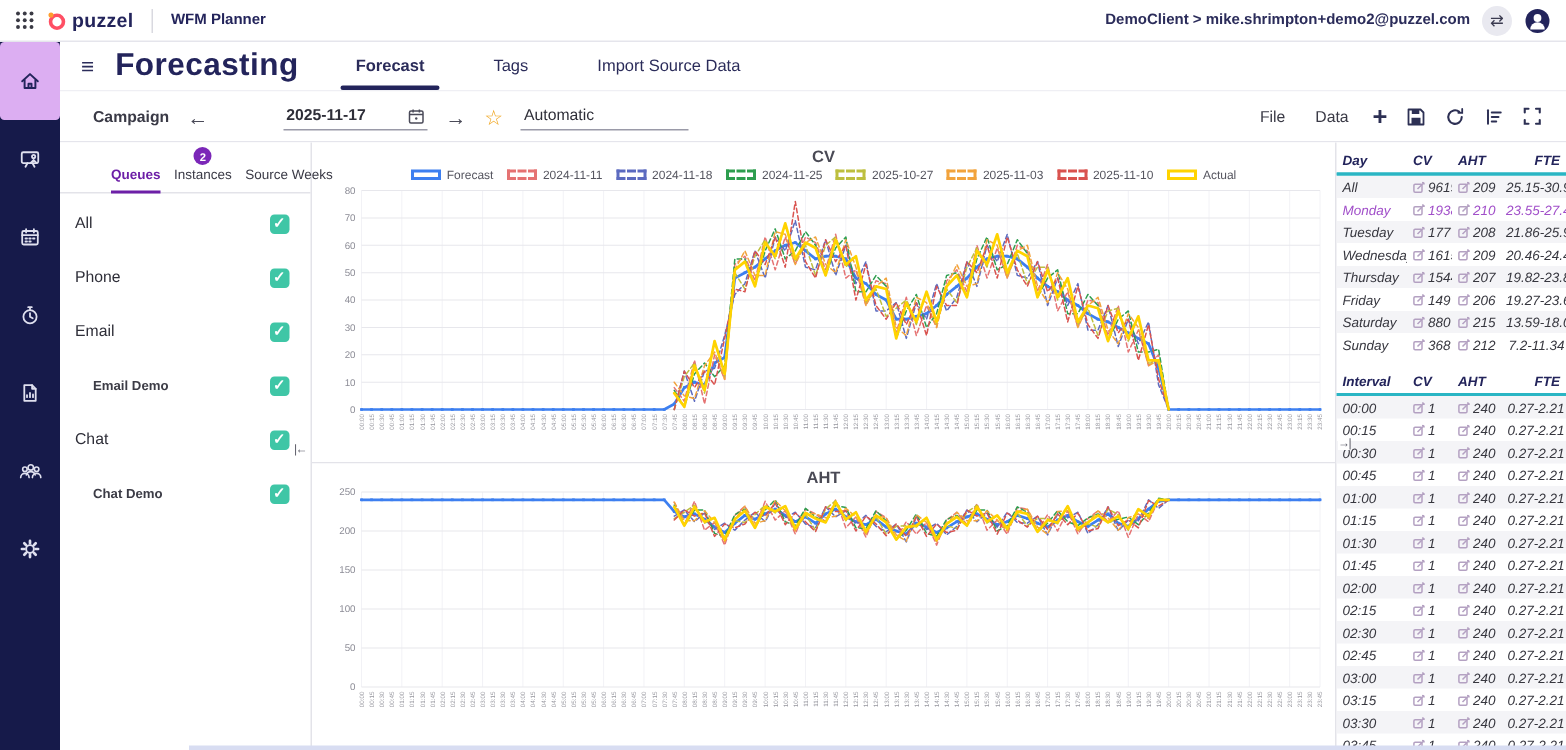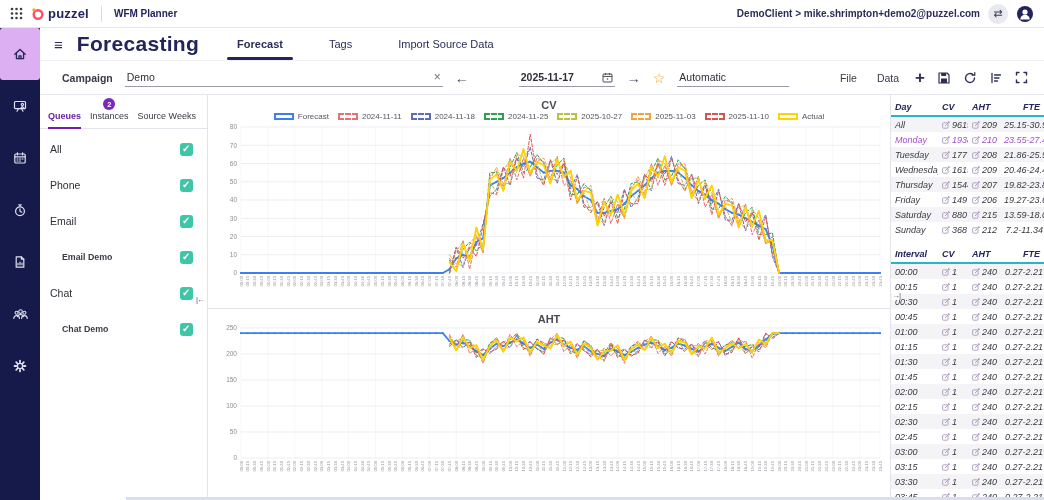--- a/index.html
+++ b/index.html
@@ -43,21 +43,21 @@
   .navarrow { color:#4a4a58; font-size:14px; cursor:pointer; line-height:1; }
   .star { color:#f0a41c; font-size:14px; line-height:1; cursor:pointer; }
   .menu-item { font-size:10.5px; color:#3a3a46; cursor:pointer; padding:0 4px; }
   .tool-ic { display:flex; align-items:center; cursor:pointer; color:#2d3054; }
   .plus { font-size:17px; font-weight:bold; line-height:1; color:#2d3054; }
 
   .main { flex:1; display:flex; min-height:0; background:#fbfbfd; }
   .queues { width:168px; flex:none; background:#fff; border-right:1px solid #e3e3e9; position:relative; }
   .qtabs { display:flex; align-items:flex-end; gap:9px; padding:16px 6px 0 8px; border-bottom:1px solid #e3e3e9; }
   .qtab { position:relative; font-size:9px; color:#3a3a46; padding-bottom:7px; cursor:pointer; white-space:nowrap; }
-  .qtab.active { color:#6d1fa7; font-weight:bold; }
+  .qtab.active { color:#6d1fa7; font-weight:bold;margin-left:26px; }
   .qtab.active::after { content:""; position:absolute; left:0; right:0; bottom:-1px; height:2px; background:#6d1fa7; }
   .qbadge { position:absolute; top:-13px; left:50%; transform:translateX(-50%); width:12px; height:12px; border-radius:50%; background:#7b27b8; color:#fff; font-size:7.5px; font-weight:bold; display:flex; align-items:center; justify-content:center; }
   .queue-list { padding-top:2px; }
   .qrow { height:36px; display:flex; align-items:center; justify-content:space-between; padding:0 14px 0 10px; cursor:pointer; }
   .qrow .qlabel { font-size:10.5px; color:#2e2e38; }
   .qrow.child { padding-left:22px; }
   .qrow.child .qlabel { font-size:8.8px; font-weight:bold; color:#3c3c46; }
   .cbox { width:13px; height:13px; border-radius:3px; background:#3fc6a6; position:relative; flex:none; cursor:pointer; }
   .cbox::after { content:"\2713"; position:absolute; left:2px; top:0px; color:#fff; font-size:10px; font-weight:bold; }
   .handle { position:absolute; font-size:8px; color:#5a5a66; cursor:pointer; letter-spacing:-1px; }
@@ -194,24 +194,20 @@
       <h1 class="title">Forecasting</h1>
       <nav class="tabs">
         <span class="tab active">Forecast</span>
         <span class="tab">Tags</span>
         <span class="tab">Import Source Data</span>
       </nav>
     </div>
 
     <div class="toolrow">
       <span class="field-label">Campaign</span>
-      <span class="ufield campaign">
-        <span>Demo</span>
-        <span class="clear-x">×</span>
-      </span>
       <span class="navarrow">←</span>
       <span class="ufield date">
         <span>2025-11-17</span>
         <svg width="11" height="11" viewBox="0 0 11 11" fill="none" stroke="#4a4a58" stroke-width="1">
             <rect x="1" y="2" width="9" height="8" rx="1"></rect>
             <path d="M3.4 1 V3 M7.6 1 V3 M1 4.4 H10"></path>
             <circle cx="5.5" cy="7" r="0.8" fill="#4a4a58" stroke="none"></circle>
           </svg>
       </span>
       <span class="navarrow">→</span>

